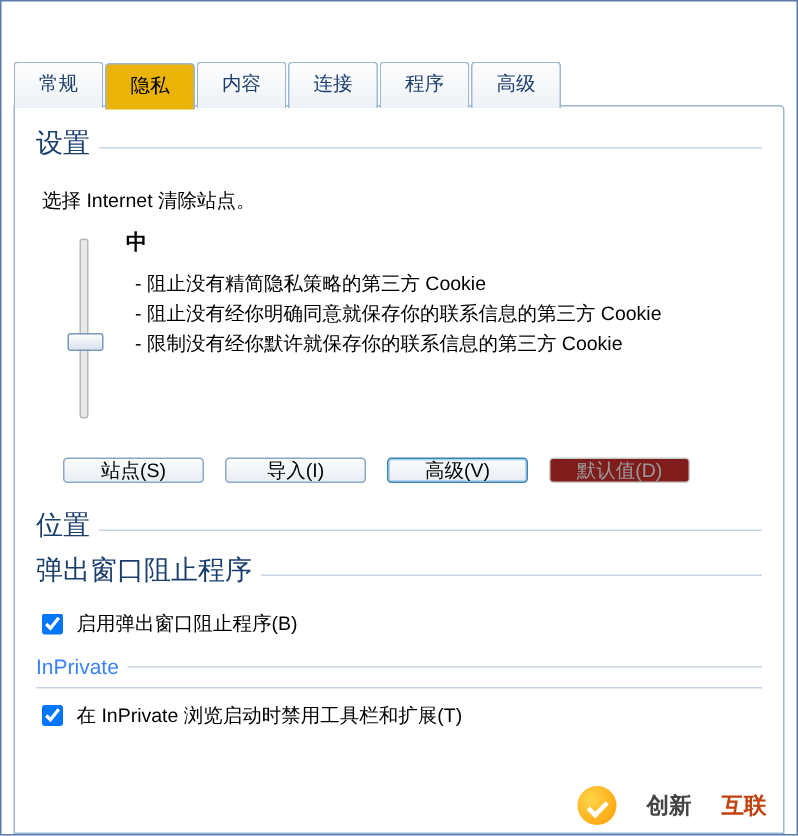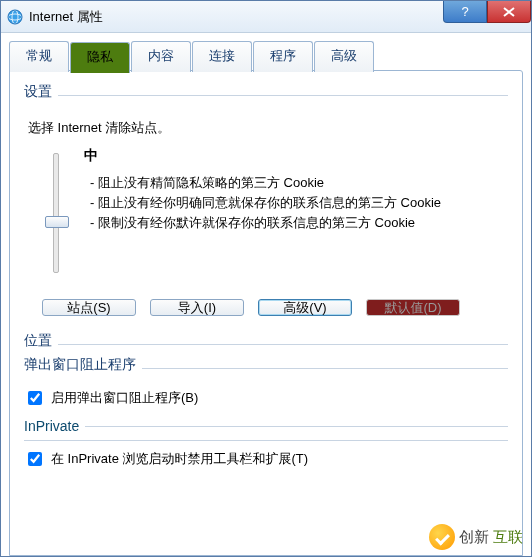--- a/index.html
+++ b/index.html
@@ -8,70 +8,51 @@
   .titlebar { height: 32px; background: linear-gradient(#f4f8fc, #e1ecf7); display: flex; align-items: center; padding: 0 6px; border-bottom: 1px solid #c0d0e0; position: relative; }
   .titlebar .icon-globe { width: 16px; height: 16px; margin-right: 6px; display: inline-block; }
   .titlebar .title { font-size: 13px; color: #000; }
   .win-btns { position: absolute; right: 0; top: 0; display: flex; height: 22px; }
   .win-btn { width: 44px; height: 22px; display: flex; align-items: center; justify-content: center; font-size: 13px; color: #fff; }
   .win-help { background: linear-gradient(#6fa8dc, #3d7cc9); border: 1px solid #2f5f99; border-top: none; border-radius: 0 0 0 4px; }
   .win-close { background: linear-gradient(#e07070, #c83232); border: 1px solid #8a2222; border-top: none; border-radius: 0 0 4px 0; }
   .client { position: absolute; left: 8px; right: 8px; top: 40px; bottom: 0; }
   .tabs { display: flex; position: relative; z-index: 2; }
   .tab { padding: 5px 16px 6px; font-size: 13px; color: #1a3e6e; background: linear-gradient(#fdfdfd,#eef2f6); border: 1px solid #9cb6d3; border-bottom: none; border-radius: 3px 3px 0 0; margin-right: 1px; cursor: pointer; }
-  .tab.active { background: #4d7c0f; color: #000; position: relative; top: 1px; padding-bottom: 7px; }
+  .tab.active { background: #eab308; color: #000; position: relative; top: 1px; padding-bottom: 7px; }
   .panel { border: 1px solid #9cb6d3; position: absolute; left: 0; right: 0; top: 29px; bottom: 0; background: #fff; border-radius: 0 3px 0 0; padding: 12px 14px; }
-  .section-title { font-size: 14px; color: #1a3e6e; margin-bottom: 6px; }
+  .section-title { font-size: 18px; color: #1a3e6e; margin-bottom: 6px; }
   .groupline { height: 1px; background: #c8d4e2; flex: 1; margin-left: 6px; }
   .section-head { display: flex; align-items: center; }
   .desc { font-size: 13px; margin: 12px 0 10px 4px; }
   .slider-area { display: flex; align-items: flex-start; margin-left: 20px; }
   .slider { width: 24px; display: flex; flex-direction: column; align-items: center; margin-right: 22px; }
   .slider-track { width: 6px; height: 120px; background: #e9e9e9; border: 1px solid #b8b8b8; border-radius: 2px; position: relative; margin-top: 6px; }
   .slider-thumb { position: absolute; left: -9px; top: 62px; width: 24px; height: 12px; background: linear-gradient(#fdfdfd,#d8e3ef); border: 1px solid #7a98bd; border-radius: 2px; }
   .slider-text { flex: 1; }
   .level-label { font-size: 14px; font-weight: bold; margin-bottom: 8px; margin-left: -6px; }
   .bullets { font-size: 13px; line-height: 1.55; font-family: "SimSun", serif; }
   .btn-row { display: flex; gap: 14px; margin: 26px 0 16px 18px; }
   .btn { min-width: 94px; height: 17px; font-size: 13px; background: linear-gradient(#fcfcfc,#e7edf3); border: 1px solid #8ba6c4; border-radius: 3px; display: inline-flex; align-items: center; justify-content: center; cursor: pointer; padding: 0 10px; }
   .btn.primary { border: 1px solid #3c7fb1; box-shadow: inset 0 0 0 1px #a8d8f0; }
   .btn.disabled { color: #9a9a9a; border-color: #c8c8c8; background: #7f1d1d; cursor: default; }
   .row-inline { display: flex; align-items: center; justify-content: space-between; margin: 8px 0; }
   .checkbox-row { display: flex; align-items: center; gap: 6px; font-size: 13px; }
   .checkbox-row input { width: 14px; height: 14px; }
   .rule { border: none; border-top: 1px solid #c8d4e2; margin: 6px 0 8px; }
-  .inp-head { display:flex; align-items:center; font-size:14px; color:#0c4a6e; margin-top:10px; }
-  .watermark { position: absolute; right: 8px; bottom: 6px; display: flex; align-items: center; gap: 4px; font-size: 15px; font-weight: normal; color: #444; }
+  .inp-head { display:flex; align-items:center; font-size:14px; color:#3b82f6; margin-top:10px; }
+  .watermark { position: absolute; right: 20px; bottom: 6px; display: flex; align-items: center; gap: 20px; font-size: 15px; font-weight: bold; color: #444; }
   .wm-icon { width: 26px; height: 26px; border-radius: 50%; background: radial-gradient(circle at 35% 35%, #ffd54a, #ff9a00); position: relative; }
   .wm-icon::after { content:""; position:absolute; left:7px; top:10px; width:10px; height:5px; border-left:3px solid #fff; border-bottom:3px solid #fff; transform: rotate(-45deg); }
-  .accent { color:#4d7c0f; }
+  .accent { color:#c2410c; }
 </style>
 </head>
 <body>
 
 <div class="window">
-  <div class="titlebar">
-    <span class="icon-globe">
-      <svg viewBox="0 0 16 16">
-          <circle cx="8" cy="8" r="7" fill="#3aa0e8"></circle>
-          <ellipse cx="8" cy="8" rx="7" ry="3" fill="none" stroke="#fff" stroke-width="0.8"></ellipse>
-          <ellipse cx="8" cy="8" rx="3" ry="7" fill="none" stroke="#fff" stroke-width="0.8"></ellipse>
-          <circle cx="8" cy="8" r="7" fill="none" stroke="#1d6fb8" stroke-width="1"></circle>
-        </svg>
-    </span>
-    <span class="title">Internet 属性</span>
-    <div class="win-btns">
-      <div class="win-btn win-help">?</div>
-      <div class="win-btn win-close">
-        <svg width="12" height="10" viewBox="0 0 12 10">
-            <path d="M1 1 L11 9 M11 1 L1 9" stroke="#fff" stroke-width="2"></path>
-          </svg>
-      </div>
-    </div>
-  </div>
 
   <div class="client">
     <div class="tabs">
       <div class="tab">常规</div>
       <div class="tab active">隐私</div>
       <div class="tab">内容</div>
       <div class="tab">连接</div>
       <div class="tab">程序</div>
       <div class="tab">高级</div>
     </div>

